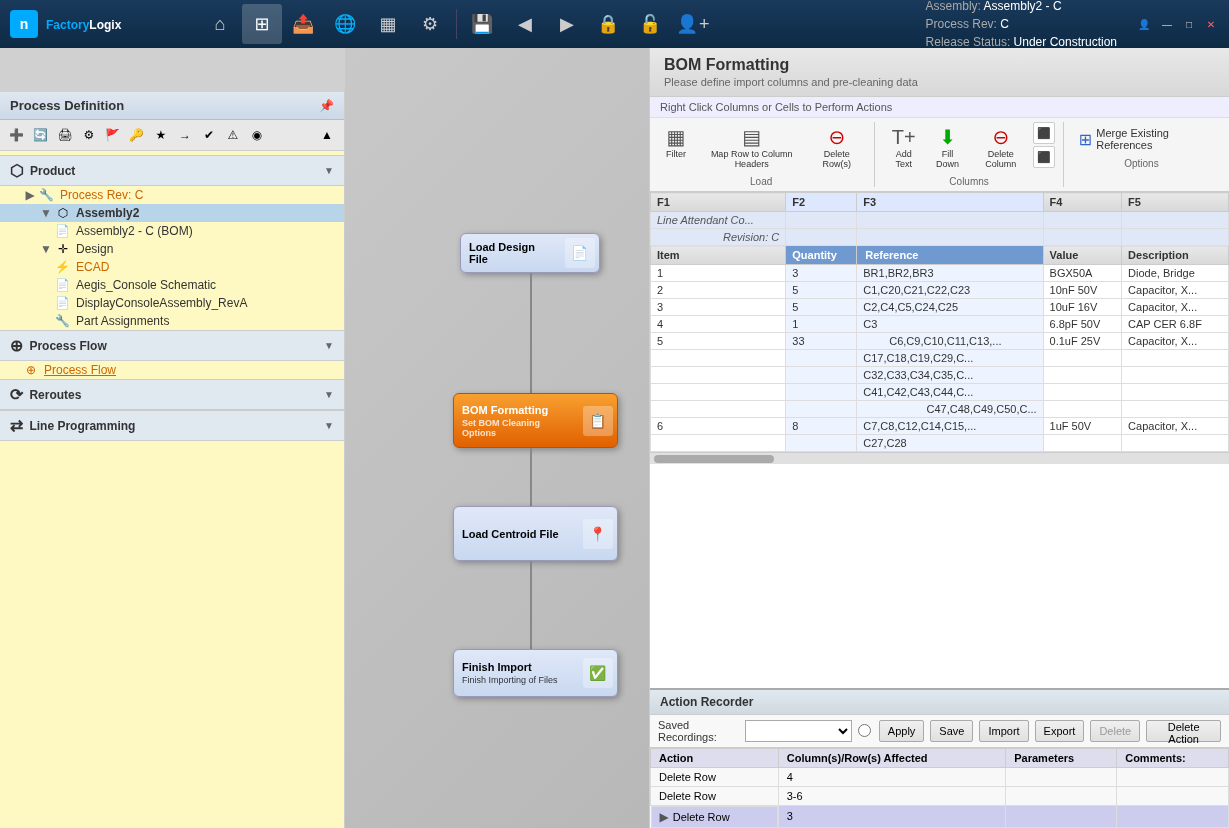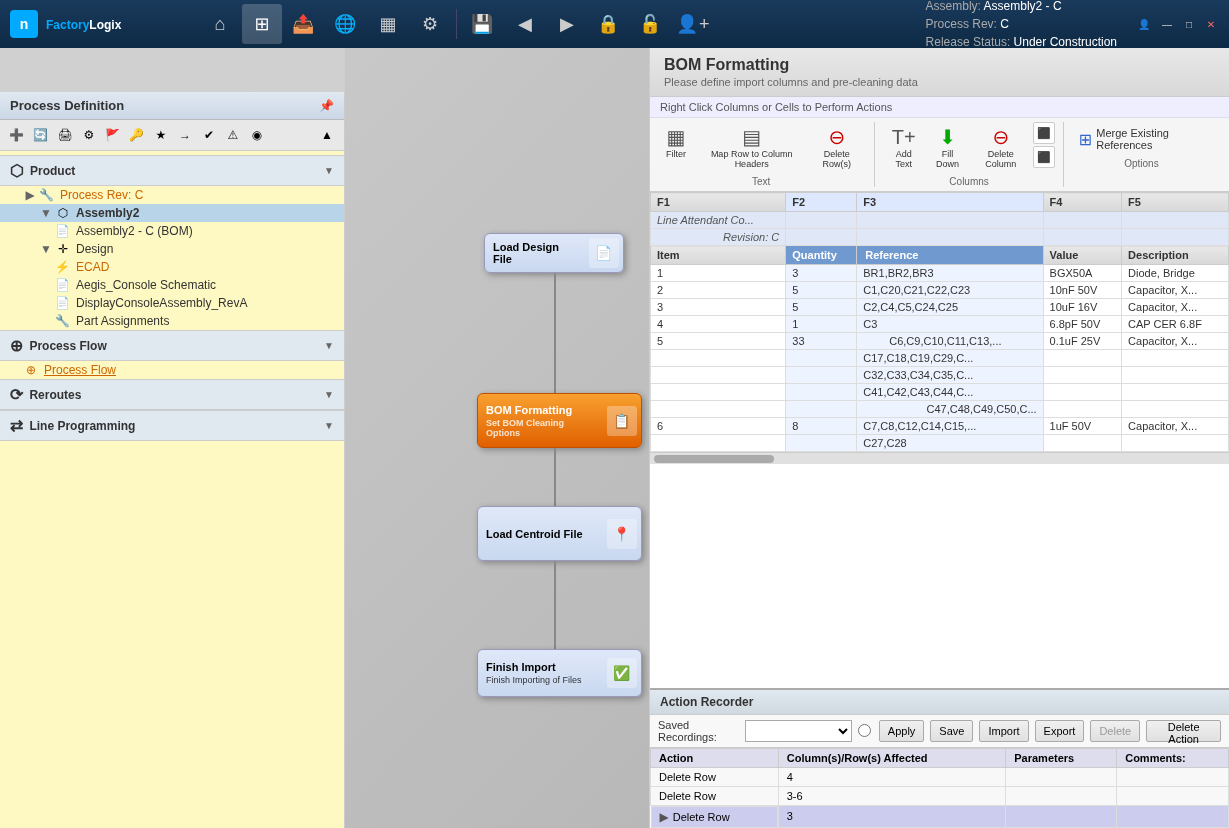--- a/index.html
+++ b/index.html
@@ -43,21 +43,21 @@
     .tree-label { color: #333; }
     .tree-label.orange { color: #cc6600; }
     .tree-label.bold { font-weight: bold; }
 
     
     .section-header { display: flex; align-items: center; justify-content: space-between; padding: 5px 10px; background: #e0e8f0; border-top: 1px solid #ccc; border-bottom: 1px solid #ccc; cursor: pointer; }
     .section-header-label { font-weight: bold; font-size: 13px; color: #333; display: flex; align-items: center; gap: 6px; }
     .section-arrow { color: #666; font-size: 10px; }
 
     
-    .canvas-area { flex: 1; background: linear-gradient(135deg, #c8c8c8 0%, #b8b8b8 100%); position: relative; overflow: hidden; padding-left: 24px; }
+    .canvas-area { flex: 1; background: linear-gradient(135deg, #c8c8c8 0%, #b8b8b8 100%); position: relative; overflow: hidden; }
     .canvas-bg { width: 100%; height: 100%; position: relative; }
 
     
     .flow-node { position: absolute; border-radius: 6px; cursor: pointer; display: flex; align-items: center; box-shadow: 2px 2px 6px rgba(0,0,0,0.3); }
     .flow-node.design { background: linear-gradient(to bottom, #e0e8f8, #c8d8f0); border: 1px solid #99b; width: 120px; height: 40px; top: 185px; left: 115px; }
     .flow-node.bom { background: linear-gradient(to bottom, #f8a030, #e06000); border: 1px solid #c05000; width: 155px; height: 55px; top: 338px; left: 63px; color: white; font-weight: bold; }
     .flow-node.centroid { background: linear-gradient(to bottom, #e0e8f8, #c8d8f0); border: 1px solid #99b; width: 155px; height: 55px; top: 450px; left: 63px; }
     .flow-node.finish { background: linear-gradient(to bottom, #e0e8f8, #c8d8f0); border: 1px solid #99b; width: 155px; height: 45px; top: 594px; left: 63px; }
     .flow-node-content { padding: 4px 8px; flex: 1; }
     .flow-node-title { font-size: 11px; font-weight: bold; }
@@ -334,21 +334,21 @@
             </div>
             <div class="toolbar-btn">
               <div class="toolbar-btn-icon gray">▤</div>
               <div class="toolbar-btn-label">Map Row to Column Headers</div>
             </div>
             <div class="toolbar-btn">
               <div class="toolbar-btn-icon red">⊖</div>
               <div class="toolbar-btn-label">Delete Row(s)</div>
             </div>
           </div>
-          <div class="toolbar-section-label">Text</div>
+          <div class="toolbar-section-label">Load</div>
         </div>
 
         <div class="toolbar-section">
           <div class="toolbar-btns">
             <div class="toolbar-btn">
               <div class="toolbar-btn-icon gray">T+</div>
               <div class="toolbar-btn-label">Add Text</div>
             </div>
             <div class="toolbar-btn">
               <div class="toolbar-btn-icon green">⬇</div>

